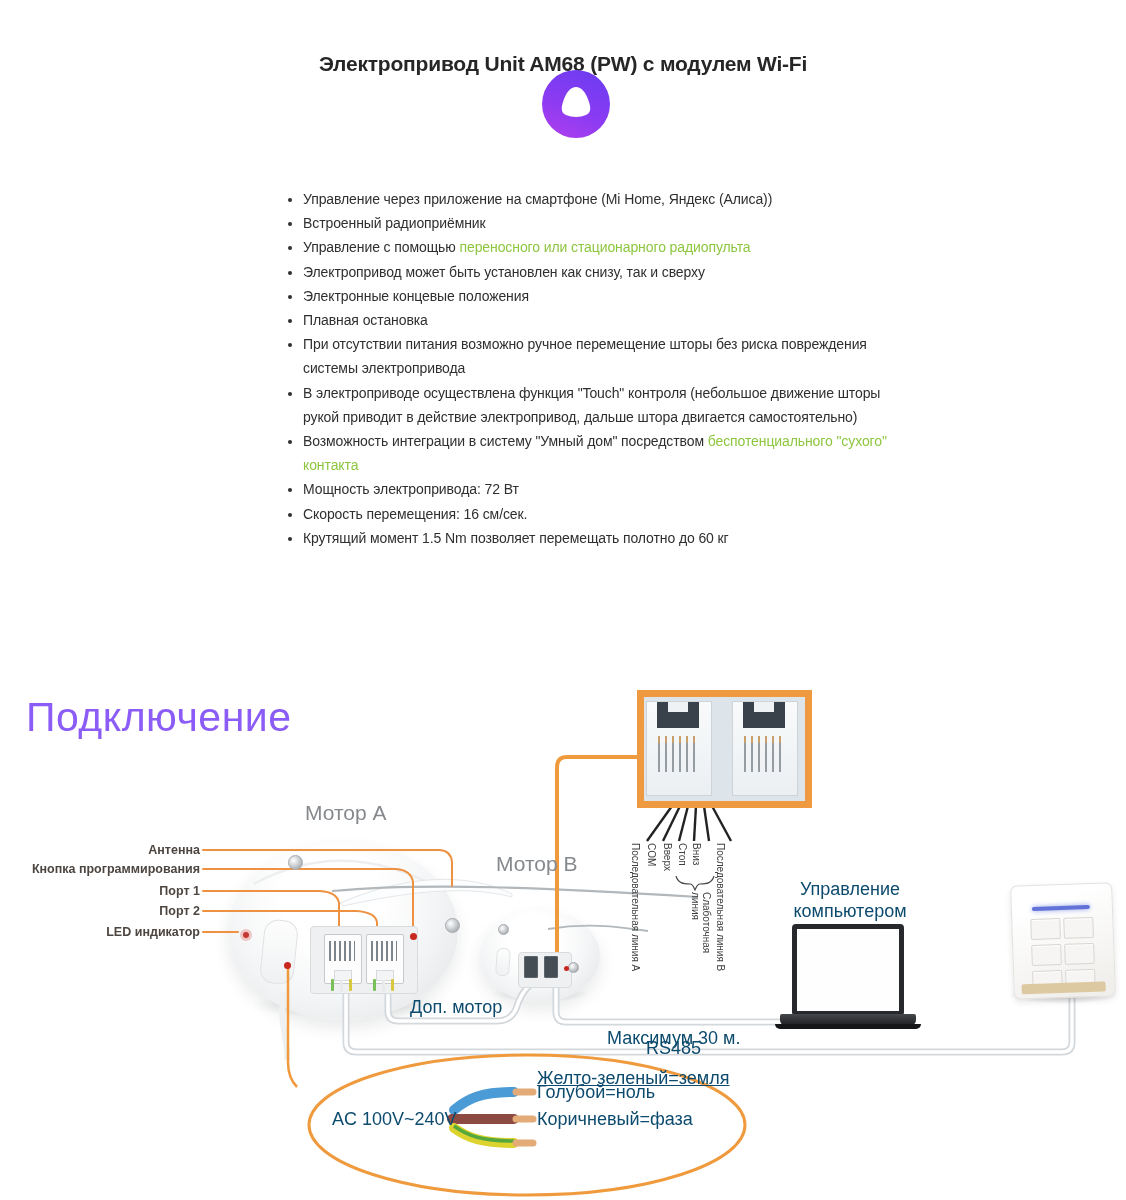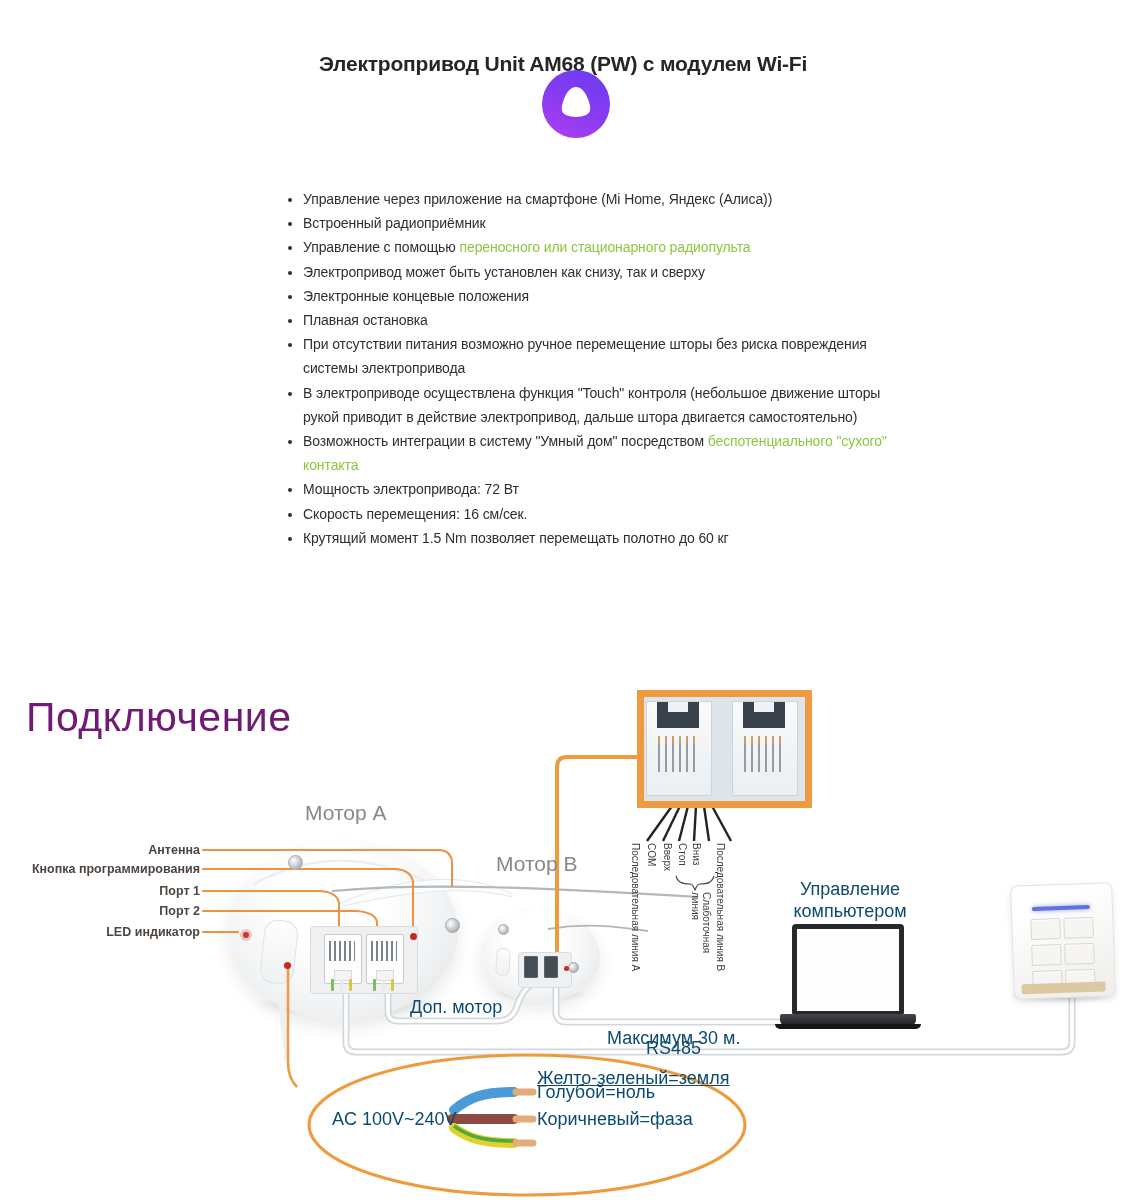--- a/index.html
+++ b/index.html
@@ -22,21 +22,21 @@
     list-style:disc;
   }
   ul.features li{
     font-size:14px;line-height:24.2px;color:#2f2f2f;letter-spacing:-0.1px;
   }
   ul.features li::marker{color:#2f2f2f;font-size:14px;}
   .green{color:#8dc63f;text-align:center;}
   
   .h2{
     position:absolute;left:26px;top:694px;font-size:41px;font-weight:400;
-    color:#701a75;letter-spacing:0.5px;
+    color:#8b5cf6;letter-spacing:0.5px;
   }
   .dlabel{position:absolute;color:#0c4a6e;font-size:18px;white-space:nowrap;}
   .motor-label{position:absolute;color:#85898d;font-size:21px;white-space:nowrap;}
   .callout{position:absolute;right:926px;color:#4d4540;font-size:12.5px;font-weight:bold;white-space:nowrap;}
   .pinlabel{
     position:absolute;font-size:10px;line-height:11px;color:#3e3e3e;white-space:pre;
     transform:rotate(90deg);transform-origin:0 0;
   }
   .svg-ovl{position:absolute;left:0;top:0;pointer-events:none;}
   

